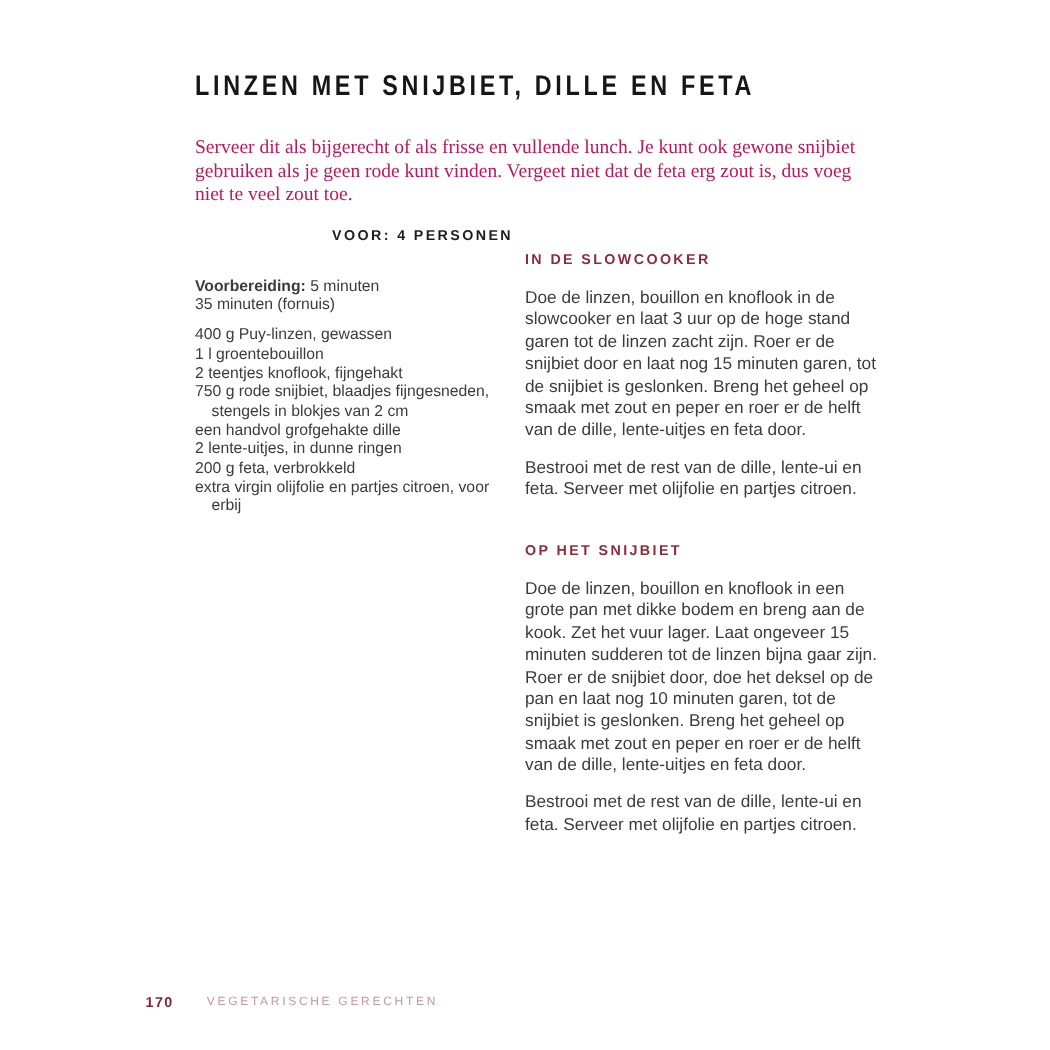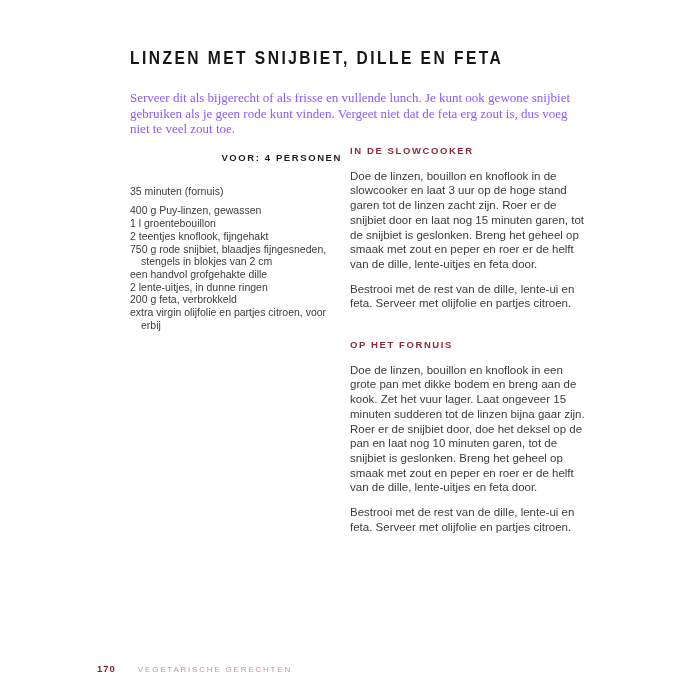--- a/index.html
+++ b/index.html
@@ -29,21 +29,21 @@
   }
 
   .intro {
     position: absolute;
     left: 130px;
     top: 90px;
     width: 452px;
     font-family: "Liberation Serif", serif;
     font-size: 13px;
     line-height: 15.5px;
-    color: #8b5cf6;
+    color: #be185d;
   }
 
   .left-col {
     position: absolute;
     left: 130px;
     top: 152px;
     width: 212px;
     font-size: 10.5px;
     line-height: 12.7px;
     color: #3c3c3c;
@@ -60,42 +60,42 @@
   .prep-line .lbl { font-weight: 700; }
   .ingredients { list-style: none; }
   .ingredients li {
     padding-left: 11px;
     text-indent: -11px;
   }
 
   .right-col {
     position: absolute;
     left: 350px;
-    top: 144px;
+    top: 167px;
     width: 236px;
     font-size: 11.5px;
     line-height: 14.7px;
     color: #3c3c3c;
   }
   .method-heading {
     font-weight: 700;
     color: #8e2b3a;
     font-size: 9.5px;
     letter-spacing: 1.6px;
     margin-bottom: 10px;
   }
   .method-section + .method-section { margin-top: 27px; }
   .method-section p + p { margin-top: 10px; }
 
   .footer {
     position: absolute;
     left: 97px;
     top: 663px;
     display: flex;
-    align-items: flex-end;
+    align-items: flex-start;
     gap: 22px;
   }
   .page-number {
     font-weight: 700;
     font-size: 9.5px;
     color: #7d2636;
     letter-spacing: 1px;
   }
   .footer-section {
     font-size: 8px;
@@ -109,20 +109,21 @@
 <div class="page">
 
   <h1 class="recipe-title">LINZEN MET SNIJBIET, DILLE EN FETA</h1>
 
   <p class="intro">Serveer dit als bijgerecht of als frisse en vullende lunch. Je kunt ook gewone snijbiet gebruiken als je geen rode kunt vinden. Vergeet niet dat de feta erg zout is, dus voeg niet te veel zout toe.</p>
 
   <div class="left-col">
     <div class="serves">VOOR: 4 PERSONEN</div>
 
     <div class="prep-block">
+      <div class="prep-line"><span class="lbl">Voorbereiding:</span><span> 5 minuten</span></div>
       <div class="prep-line">35 minuten (fornuis)</div>
     </div>
 
     <ul class="ingredients">
       <li>400 g Puy-linzen, gewassen</li>
       <li>1 l groentebouillon</li>
       <li>2 teentjes knoflook, fijngehakt</li>
       <li>750 g rode snijbiet, blaadjes fijngesneden, stengels in blokjes van 2 cm</li>
       <li>een handvol grofgehakte dille</li>
       <li>2 lente-uitjes, in dunne ringen</li>
@@ -132,21 +133,21 @@
   </div>
 
   <div class="right-col">
     <div class="method-section">
       <div class="method-heading">IN DE SLOWCOOKER</div>
       <p>Doe de linzen, bouillon en knoflook in de slowcooker en laat 3 uur op de hoge stand garen tot de linzen zacht zijn. Roer er de snijbiet door en laat nog 15 minuten garen, tot de snijbiet is geslonken. Breng het geheel op smaak met zout en peper en roer er de helft van de dille, lente-uitjes en feta door.</p>
       <p>Bestrooi met de rest van de dille, lente-ui en feta. Serveer met olijfolie en partjes citroen.</p>
     </div>
 
     <div class="method-section">
-      <div class="method-heading">OP HET FORNUIS</div>
+      <div class="method-heading">OP HET SNIJBIET</div>
       <p>Doe de linzen, bouillon en knoflook in een grote pan met dikke bodem en breng aan de kook. Zet het vuur lager. Laat ongeveer 15 minuten sudderen tot de linzen bijna gaar zijn. Roer er de snijbiet door, doe het deksel op de pan en laat nog 10 minuten garen, tot de snijbiet is geslonken. Breng het geheel op smaak met zout en peper en roer er de helft van de dille, lente-uitjes en feta door.</p>
       <p>Bestrooi met de rest van de dille, lente-ui en feta. Serveer met olijfolie en partjes citroen.</p>
     </div>
   </div>
 
   <div class="footer">
     <span class="page-number">170</span>
     <span class="footer-section">VEGETARISCHE GERECHTEN</span>
   </div>
 

